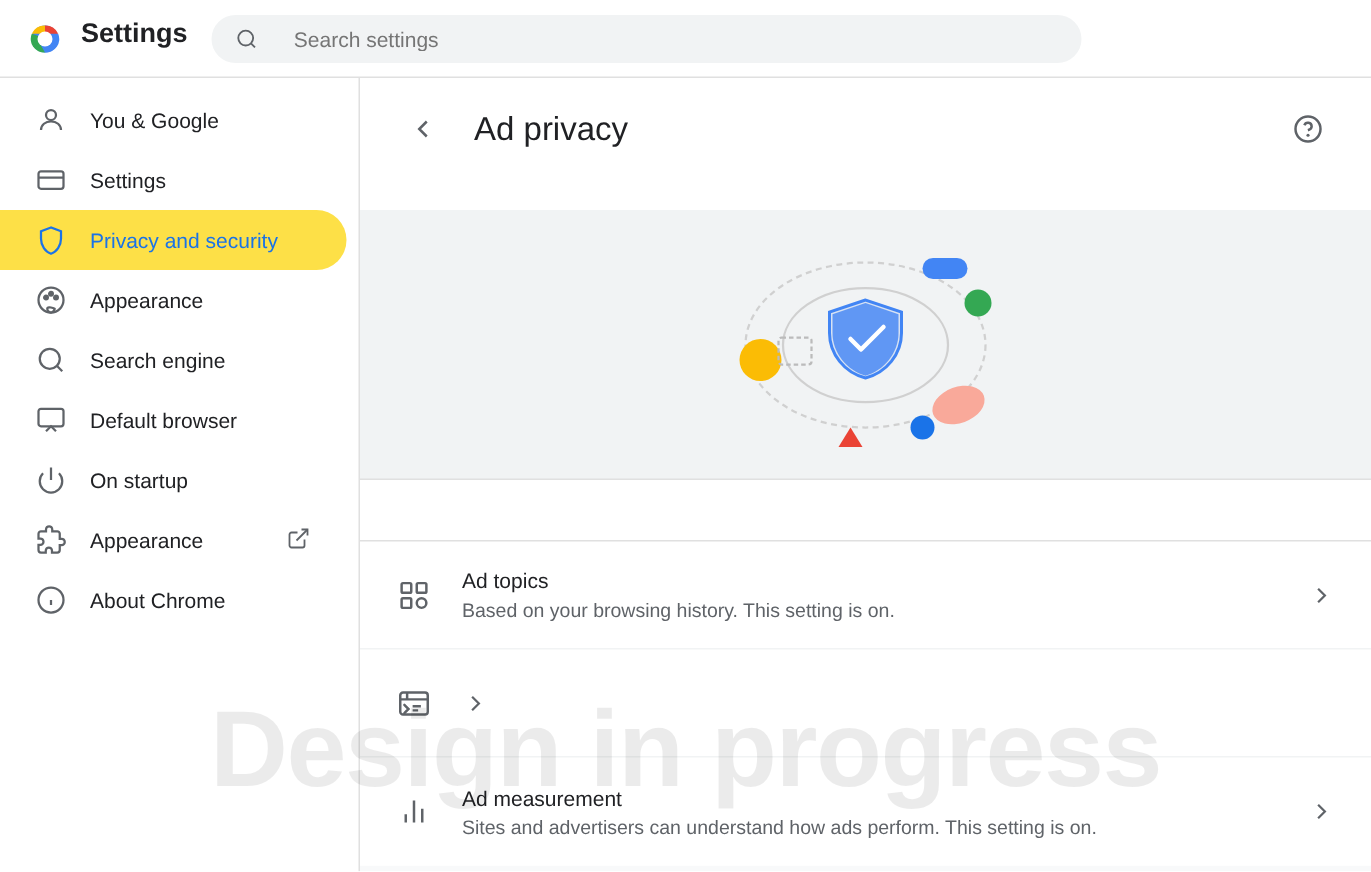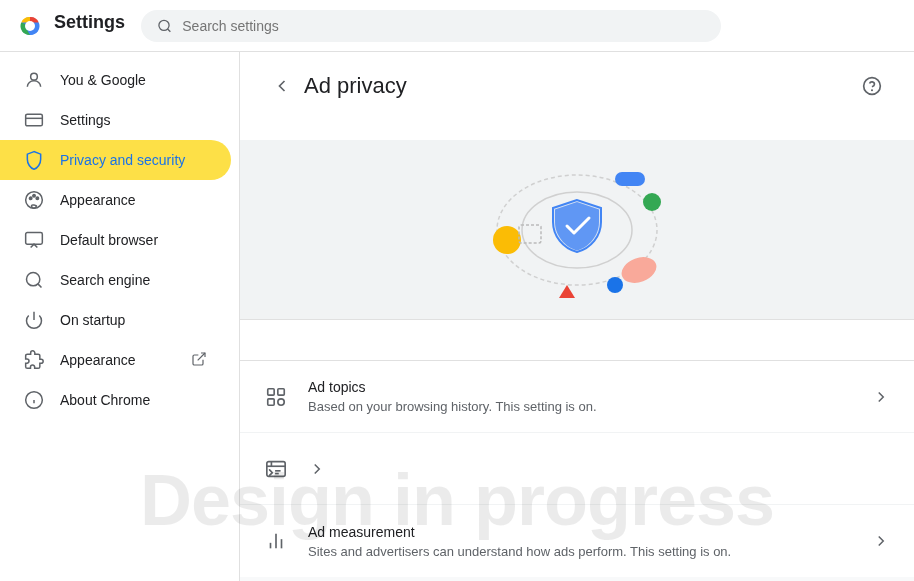--- a/index.html
+++ b/index.html
@@ -12,21 +12,21 @@
       height: 52px; flex-shrink: 0; background: #fff;
     }
     .app-title {
       display: flex; gap: 10px;
       font-size: 18px; color: #202124; font-weight: 700; white-space: nowrap;
     }
     .search-bar {
       flex: 1; max-width: 580px;
       display: flex; align-items: center;
       background: #f1f3f4; border-radius: 24px;
-      padding: 8px 16px; gap: 10px;
+      padding: 8px 16px; gap: 24px;
     }
     .search-bar input {
       border: none; background: transparent; font-size: 14px; color: #202124;
       width: 100%; outline: none;
     }
 
     
     .main-layout { display: flex; flex: 1; overflow: hidden; }
 
     
@@ -48,21 +48,21 @@
 
     
     .content-area { flex: 1; overflow-y: auto; background: #f8f9fa; padding: 0; }
 
     
     .page-header {
       display: flex; align-items: center; justify-content: space-between;
       margin-bottom: 20px; background: #fff; padding: 16px 24px;
       border-radius: 8px 8px 0 0;
     }
-    .page-header-left { display: flex; align-items: center; gap: 4px; text-align: right; }
+    .page-header-left { display: flex; align-items: center; gap: 16px; text-align: right; }
     .back-btn { background: none; border: none; cursor: pointer; color: #5f6368; display: flex; align-items: center; justify-content: center; border-radius: 50%; width: 36px; height: 36px; }
     .page-title { font-size: 22px; font-weight: 400; color: #202124; }
     .help-btn { background: none; border: none; cursor: pointer; color: #5f6368; display: flex; align-items: center; justify-content: center; border-radius: 50%; width: 36px; height: 36px; }
 
     
     .hero-section {
       background: #f1f3f4; display: flex; align-items: center; justify-content: center;
       height: 180px; position: relative; overflow: hidden;
       border-bottom: 1px solid #e0e0e0;
     }
@@ -161,35 +161,35 @@
             <circle cx="16" cy="10" r="1.5" fill="#5f6368"></circle>
             <path d="M12 22c-1.5 0-3-1.5-3-3s3-1 3-1 3 .5 3 1-1.5 3-3 3z"></path>
           </svg>
       </span>
       <span class="item-label">Appearance</span>
     </div>
 
     <div class="sidebar-item">
       <span class="item-icon">
         <svg width="20" height="20" viewBox="0 0 24 24" fill="none" stroke="#5f6368" stroke-width="1.8">
+            <circle cx="11" cy="11" r="8"></circle>
+            <path d="m21 21-4.35-4.35"></path>
+          </svg>
+      </span>
+      <span class="item-label">Search engine</span>
+    </div>
+
+    <div class="sidebar-item">
+      <span class="item-icon">
+        <svg width="20" height="20" viewBox="0 0 24 24" fill="none" stroke="#5f6368" stroke-width="1.8">
             <rect x="2" y="3" width="20" height="14" rx="2"></rect>
             <polyline points="8 21 12 17 16 21"></polyline>
           </svg>
       </span>
       <span class="item-label">Default browser</span>
-    </div>
-
-    <div class="sidebar-item">
-      <span class="item-icon">
-        <svg width="20" height="20" viewBox="0 0 24 24" fill="none" stroke="#5f6368" stroke-width="1.8">
-            <circle cx="11" cy="11" r="8"></circle>
-            <path d="m21 21-4.35-4.35"></path>
-          </svg>
-      </span>
-      <span class="item-label">Search engine</span>
     </div>
 
     <div class="sidebar-item">
       <span class="item-icon">
         <svg width="20" height="20" viewBox="0 0 24 24" fill="none" stroke="#5f6368" stroke-width="1.8">
             <path d="M18.36 6.64a9 9 0 1 1-12.73 0"></path>
             <line x1="12" y1="2" x2="12" y2="12"></line>
           </svg>
       </span>
       <span class="item-label">On startup</span>

